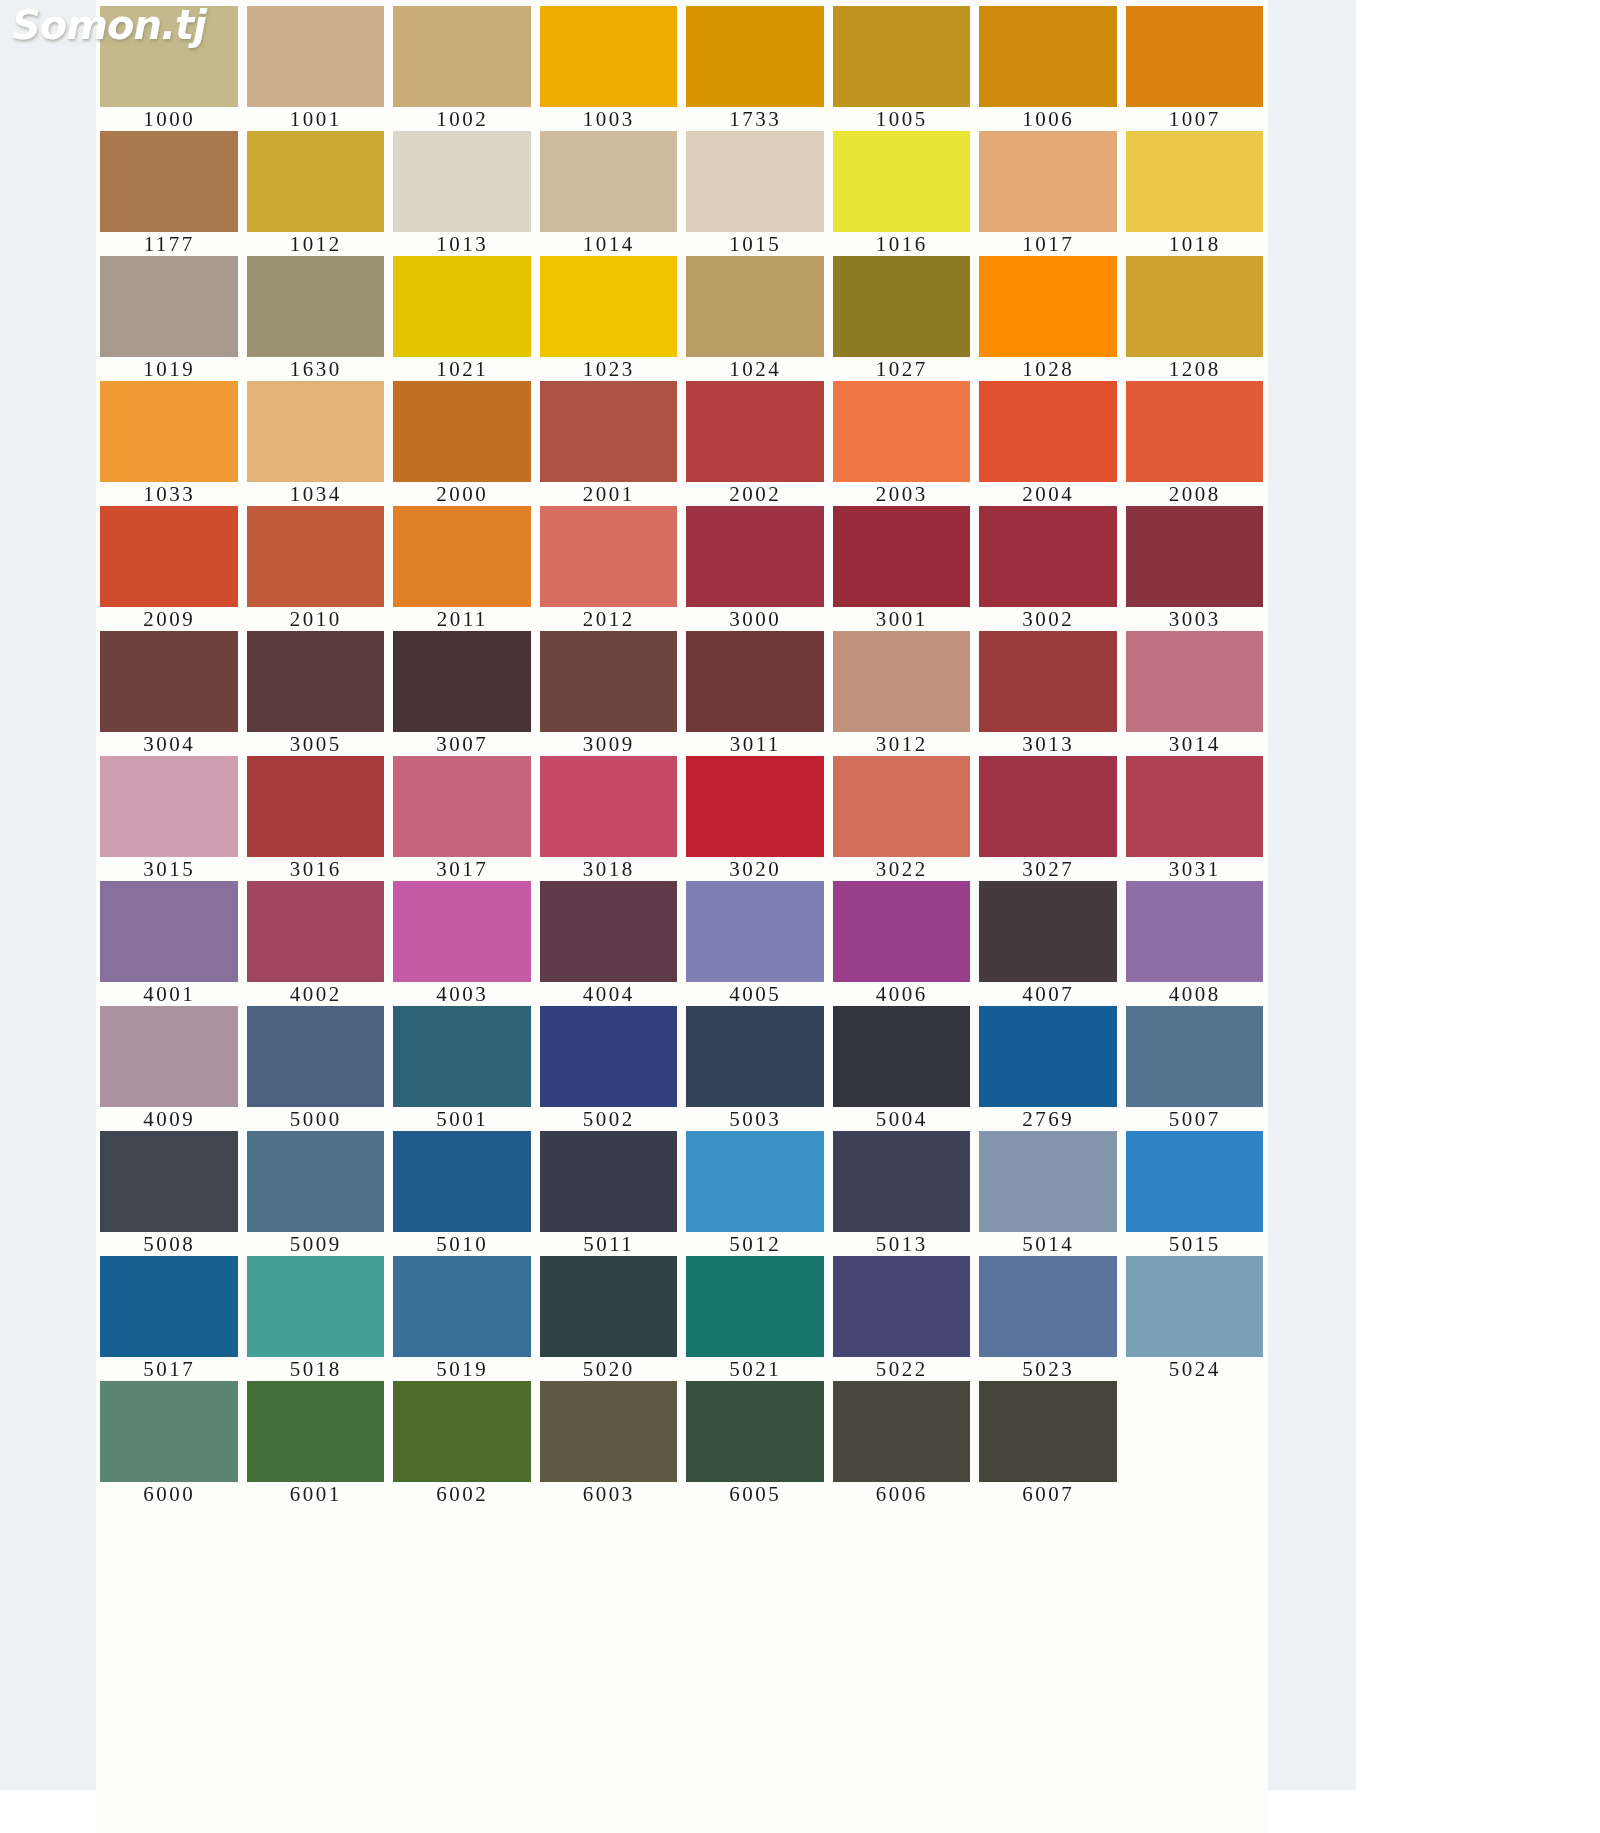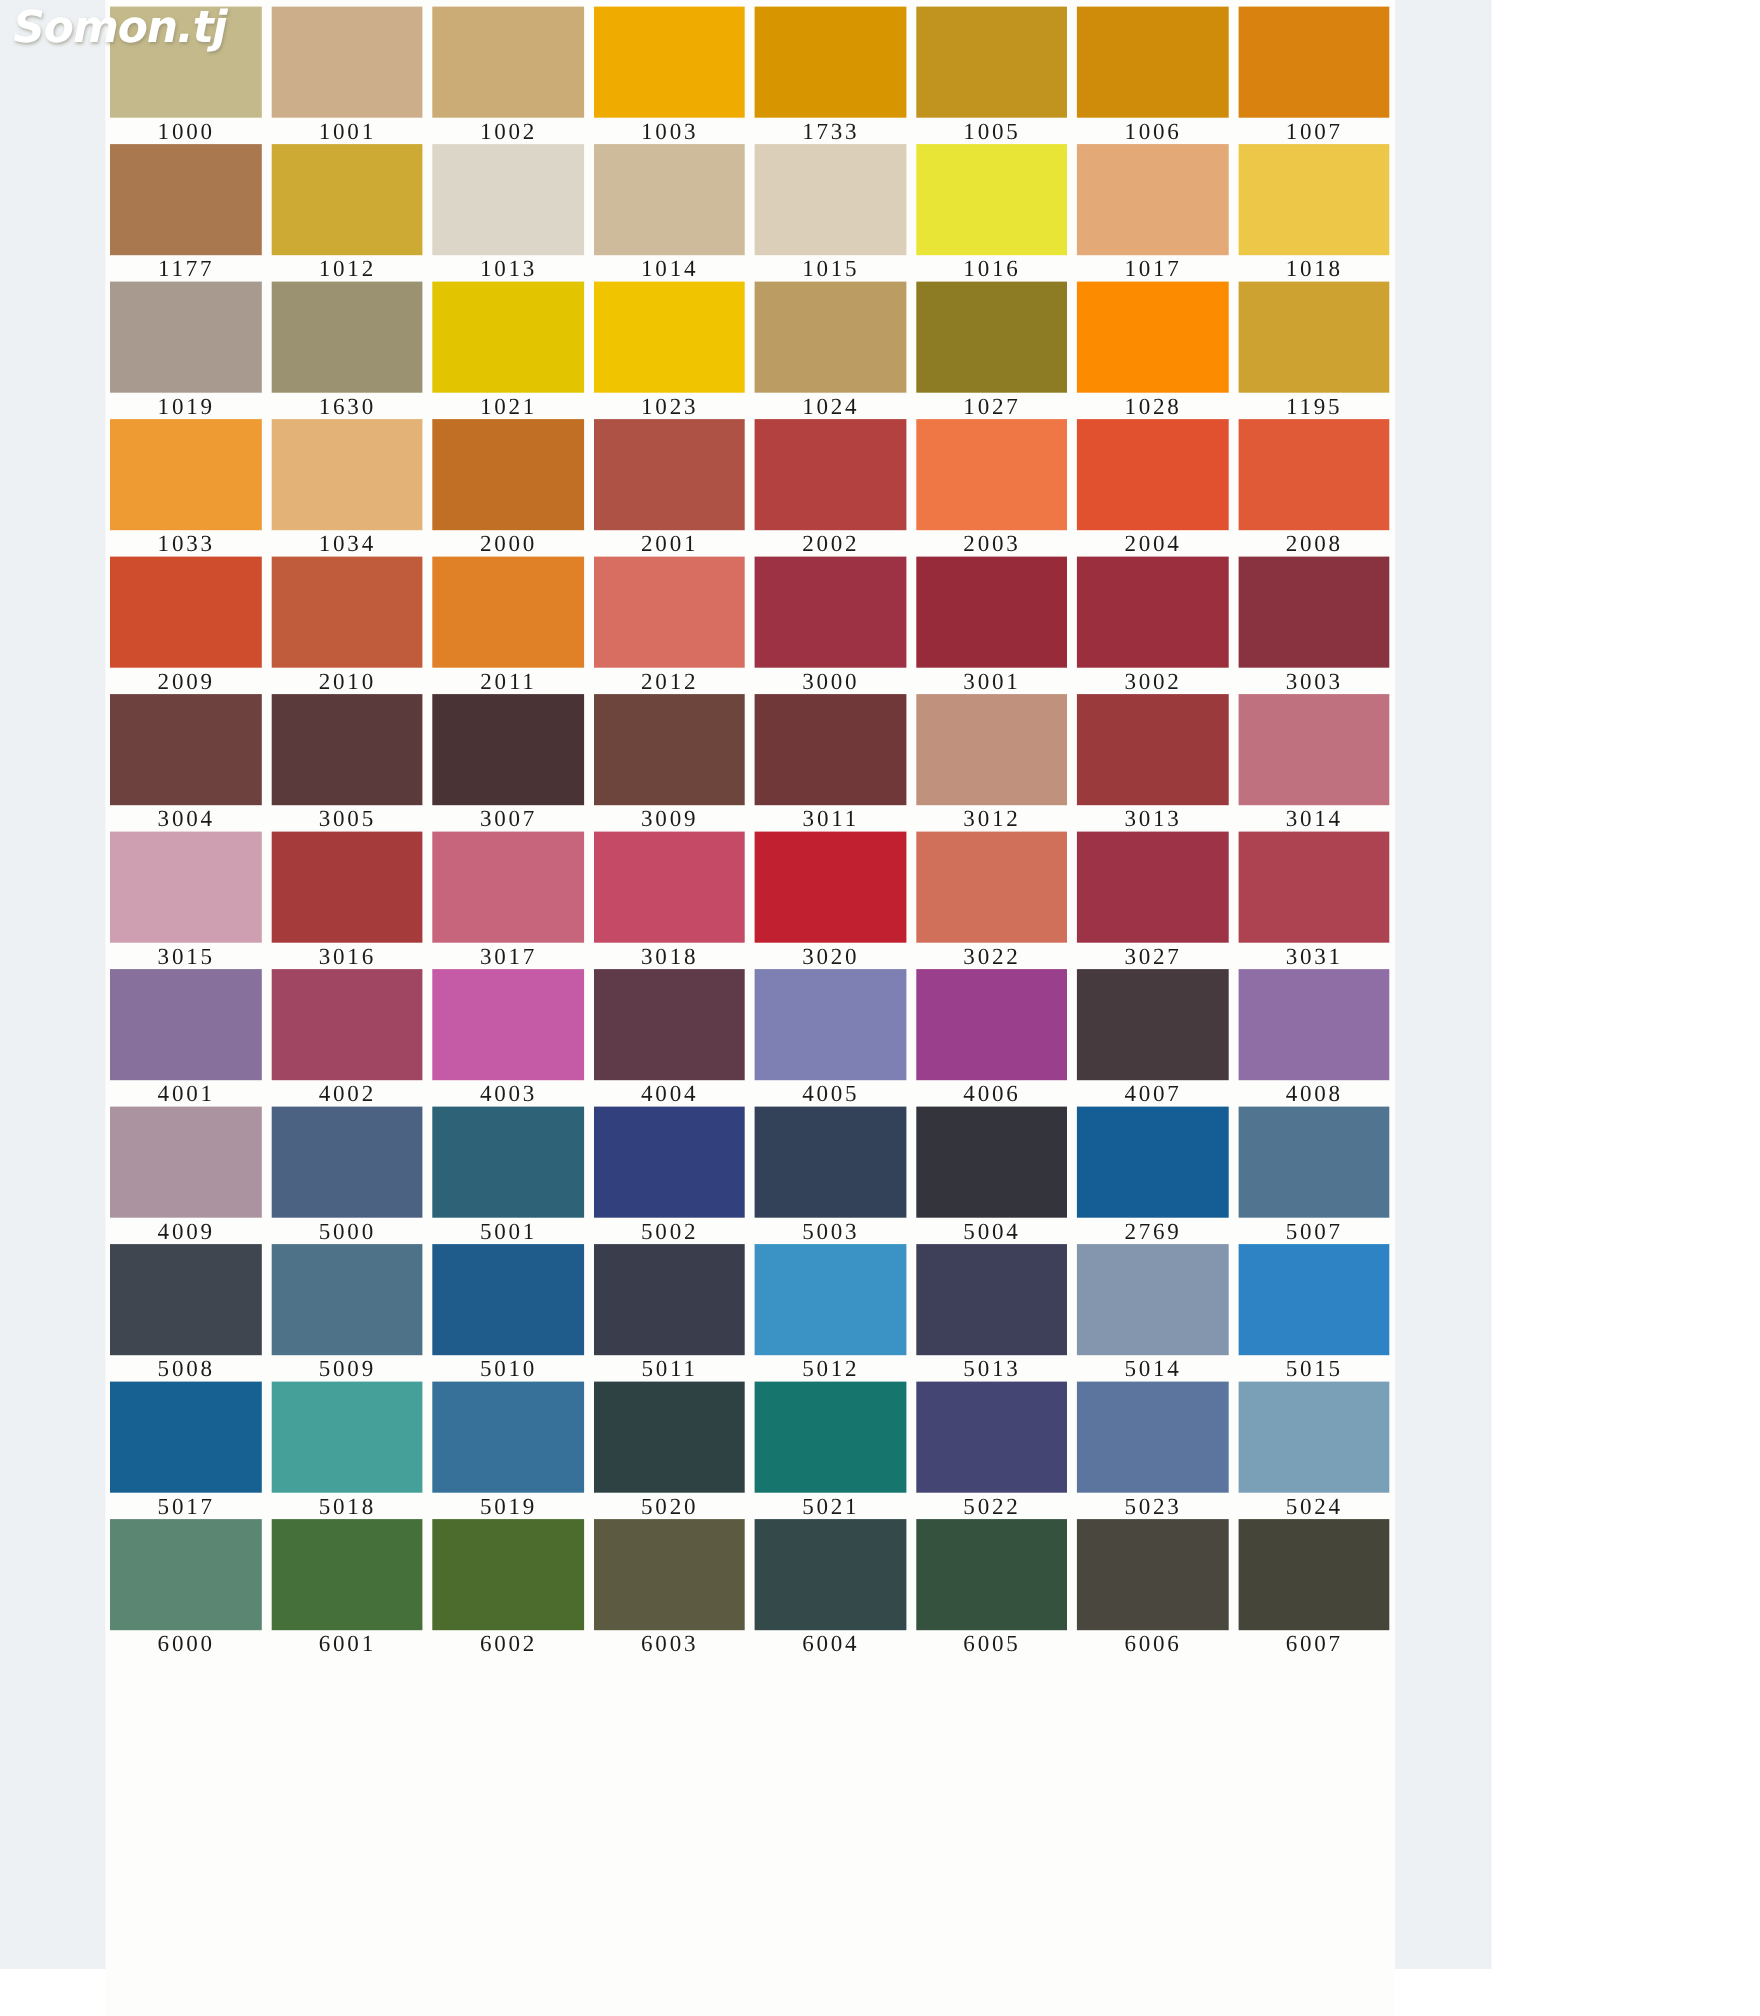--- a/index.html
+++ b/index.html
@@ -192,21 +192,21 @@
       <div class="swatch-cell">
         <div class="swatch-chip" style="background: rgb(141, 124, 36);"></div>
         <div class="swatch-label">1027</div>
       </div>
       <div class="swatch-cell">
         <div class="swatch-chip" style="background: rgb(252, 139, 0);"></div>
         <div class="swatch-label">1028</div>
       </div>
       <div class="swatch-cell">
         <div class="swatch-chip" style="background: rgb(206, 162, 49);"></div>
-        <div class="swatch-label">1195</div>
+        <div class="swatch-label">1208</div>
       </div>
       <div class="swatch-cell">
         <div class="swatch-chip" style="background: rgb(238, 155, 51);"></div>
         <div class="swatch-label">1033</div>
       </div>
       <div class="swatch-cell">
         <div class="swatch-chip" style="background: rgb(227, 178, 119);"></div>
         <div class="swatch-label">1034</div>
       </div>
       <div class="swatch-cell">
@@ -467,24 +467,20 @@
       </div>
       <div class="swatch-cell">
         <div class="swatch-chip" style="background: rgb(76, 108, 46);"></div>
         <div class="swatch-label">6002</div>
       </div>
       <div class="swatch-cell">
         <div class="swatch-chip" style="background: rgb(93, 90, 66);"></div>
         <div class="swatch-label">6003</div>
       </div>
       <div class="swatch-cell">
-        <div class="swatch-chip" style="background: rgb(52, 73, 74);"></div>
-        <div class="swatch-label">6004</div>
-      </div>
-      <div class="swatch-cell">
         <div class="swatch-chip" style="background: rgb(52, 82, 61);"></div>
         <div class="swatch-label">6005</div>
       </div>
       <div class="swatch-cell">
         <div class="swatch-chip" style="background: rgb(74, 71, 63);"></div>
         <div class="swatch-label">6006</div>
       </div>
       <div class="swatch-cell">
         <div class="swatch-chip" style="background: rgb(69, 70, 57);"></div>
         <div class="swatch-label">6007</div>

